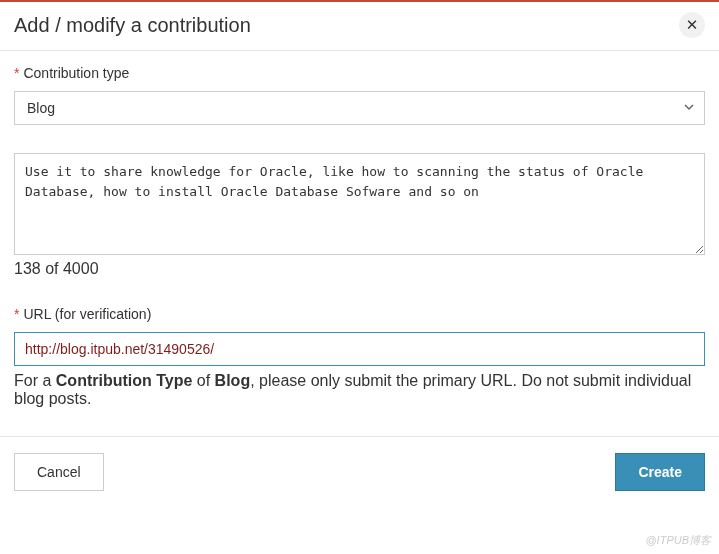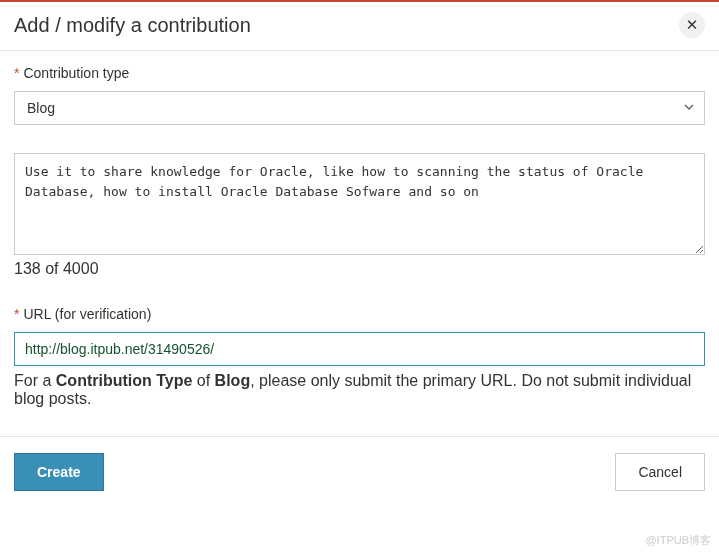--- a/index.html
+++ b/index.html
@@ -98,21 +98,21 @@
     .char-count {
       font-size: 16px;
       color: #333;
       margin-top: 2px;
     }
     .form-input {
       width: 100%;
       padding: 8px 10px;
       border: 1px solid #3a8fb7;
       font-size: 14px;
-      color: #14532d;
+      color: #7f1d1d;
       font-family: inherit;
     }
     .helper-text {
       font-size: 16px;
       color: #333;
       margin-top: 6px;
     }
     .helper-text strong {
       font-weight: bold;
     }
@@ -139,20 +139,21 @@
       color: #fff;
       border: 1px solid #2a7a9f;
       font-weight: bold;
     }
     .watermark {
       position: absolute;
       bottom: 6px;
       right: 8px;
       font-size: 11px;
       color: #ccc;
+      font-style: italic;
     }
   </style>
 </head>
 <body>
 
 <div class="red-bar"></div>
 
 <div class="dialog-header">
   <div class="dialog-title">Add / modify a contribution</div>
   <button class="close-btn">
@@ -187,17 +188,17 @@
     </label>
     <input type="text" class="form-input" value="http://blog.itpub.net/31490526/" style="">
     <div class="helper-text">
       <span>For a </span><strong>Contribution Type</strong><span> of </span><strong>Blog</strong><span>, please only submit the primary URL. Do not submit individual blog posts.</span>
     </div>
   </div>
 
 </div>
 
 <div class="dialog-footer">
+  <button class="btn btn-cancel">Cancel</button>
   <button class="btn btn-create">Create</button>
-  <button class="btn btn-cancel">Cancel</button>
 </div>
 
 <div class="watermark">@ITPUB博客</div>
 
 </body></html>

